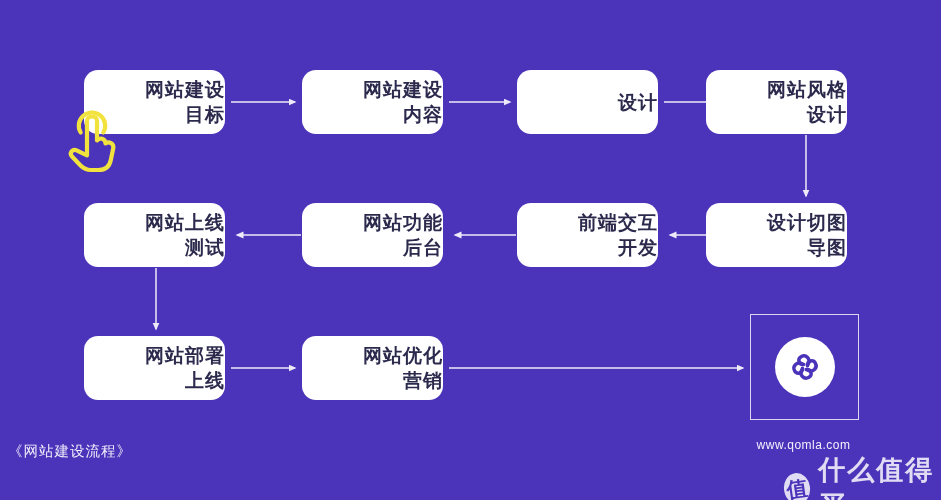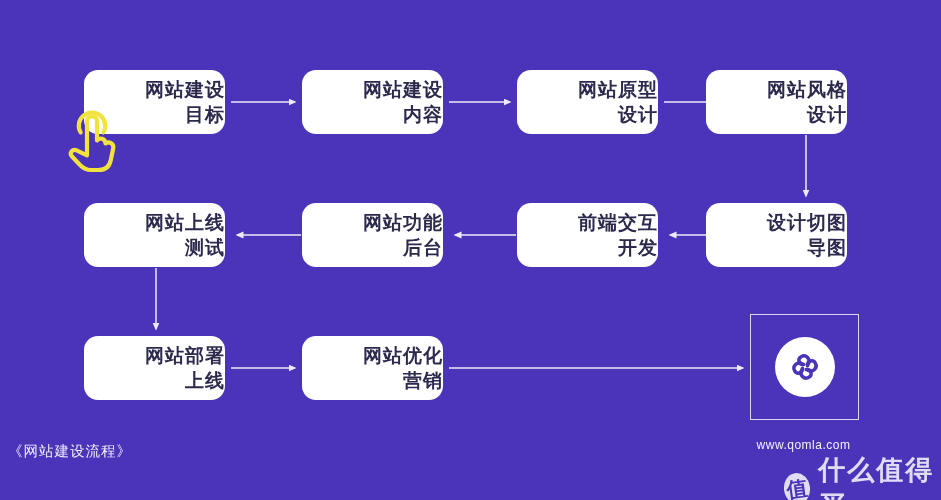--- a/index.html
+++ b/index.html
@@ -72,21 +72,20 @@
 
   <div class="node r1 c1">
     <span>网站建设</span>
     <span>目标</span>
   </div>
   <div class="node r1 c2">
     <span>网站建设</span>
     <span>内容</span>
   </div>
   <div class="node r1 c3">
-    <span>网站原型</span>
     <span>设计</span>
   </div>
   <div class="node r1 c4">
     <span>网站风格</span>
     <span>设计</span>
   </div>
 
   <div class="node r2 c1">
     <span>网站上线</span>
     <span>测试</span>

